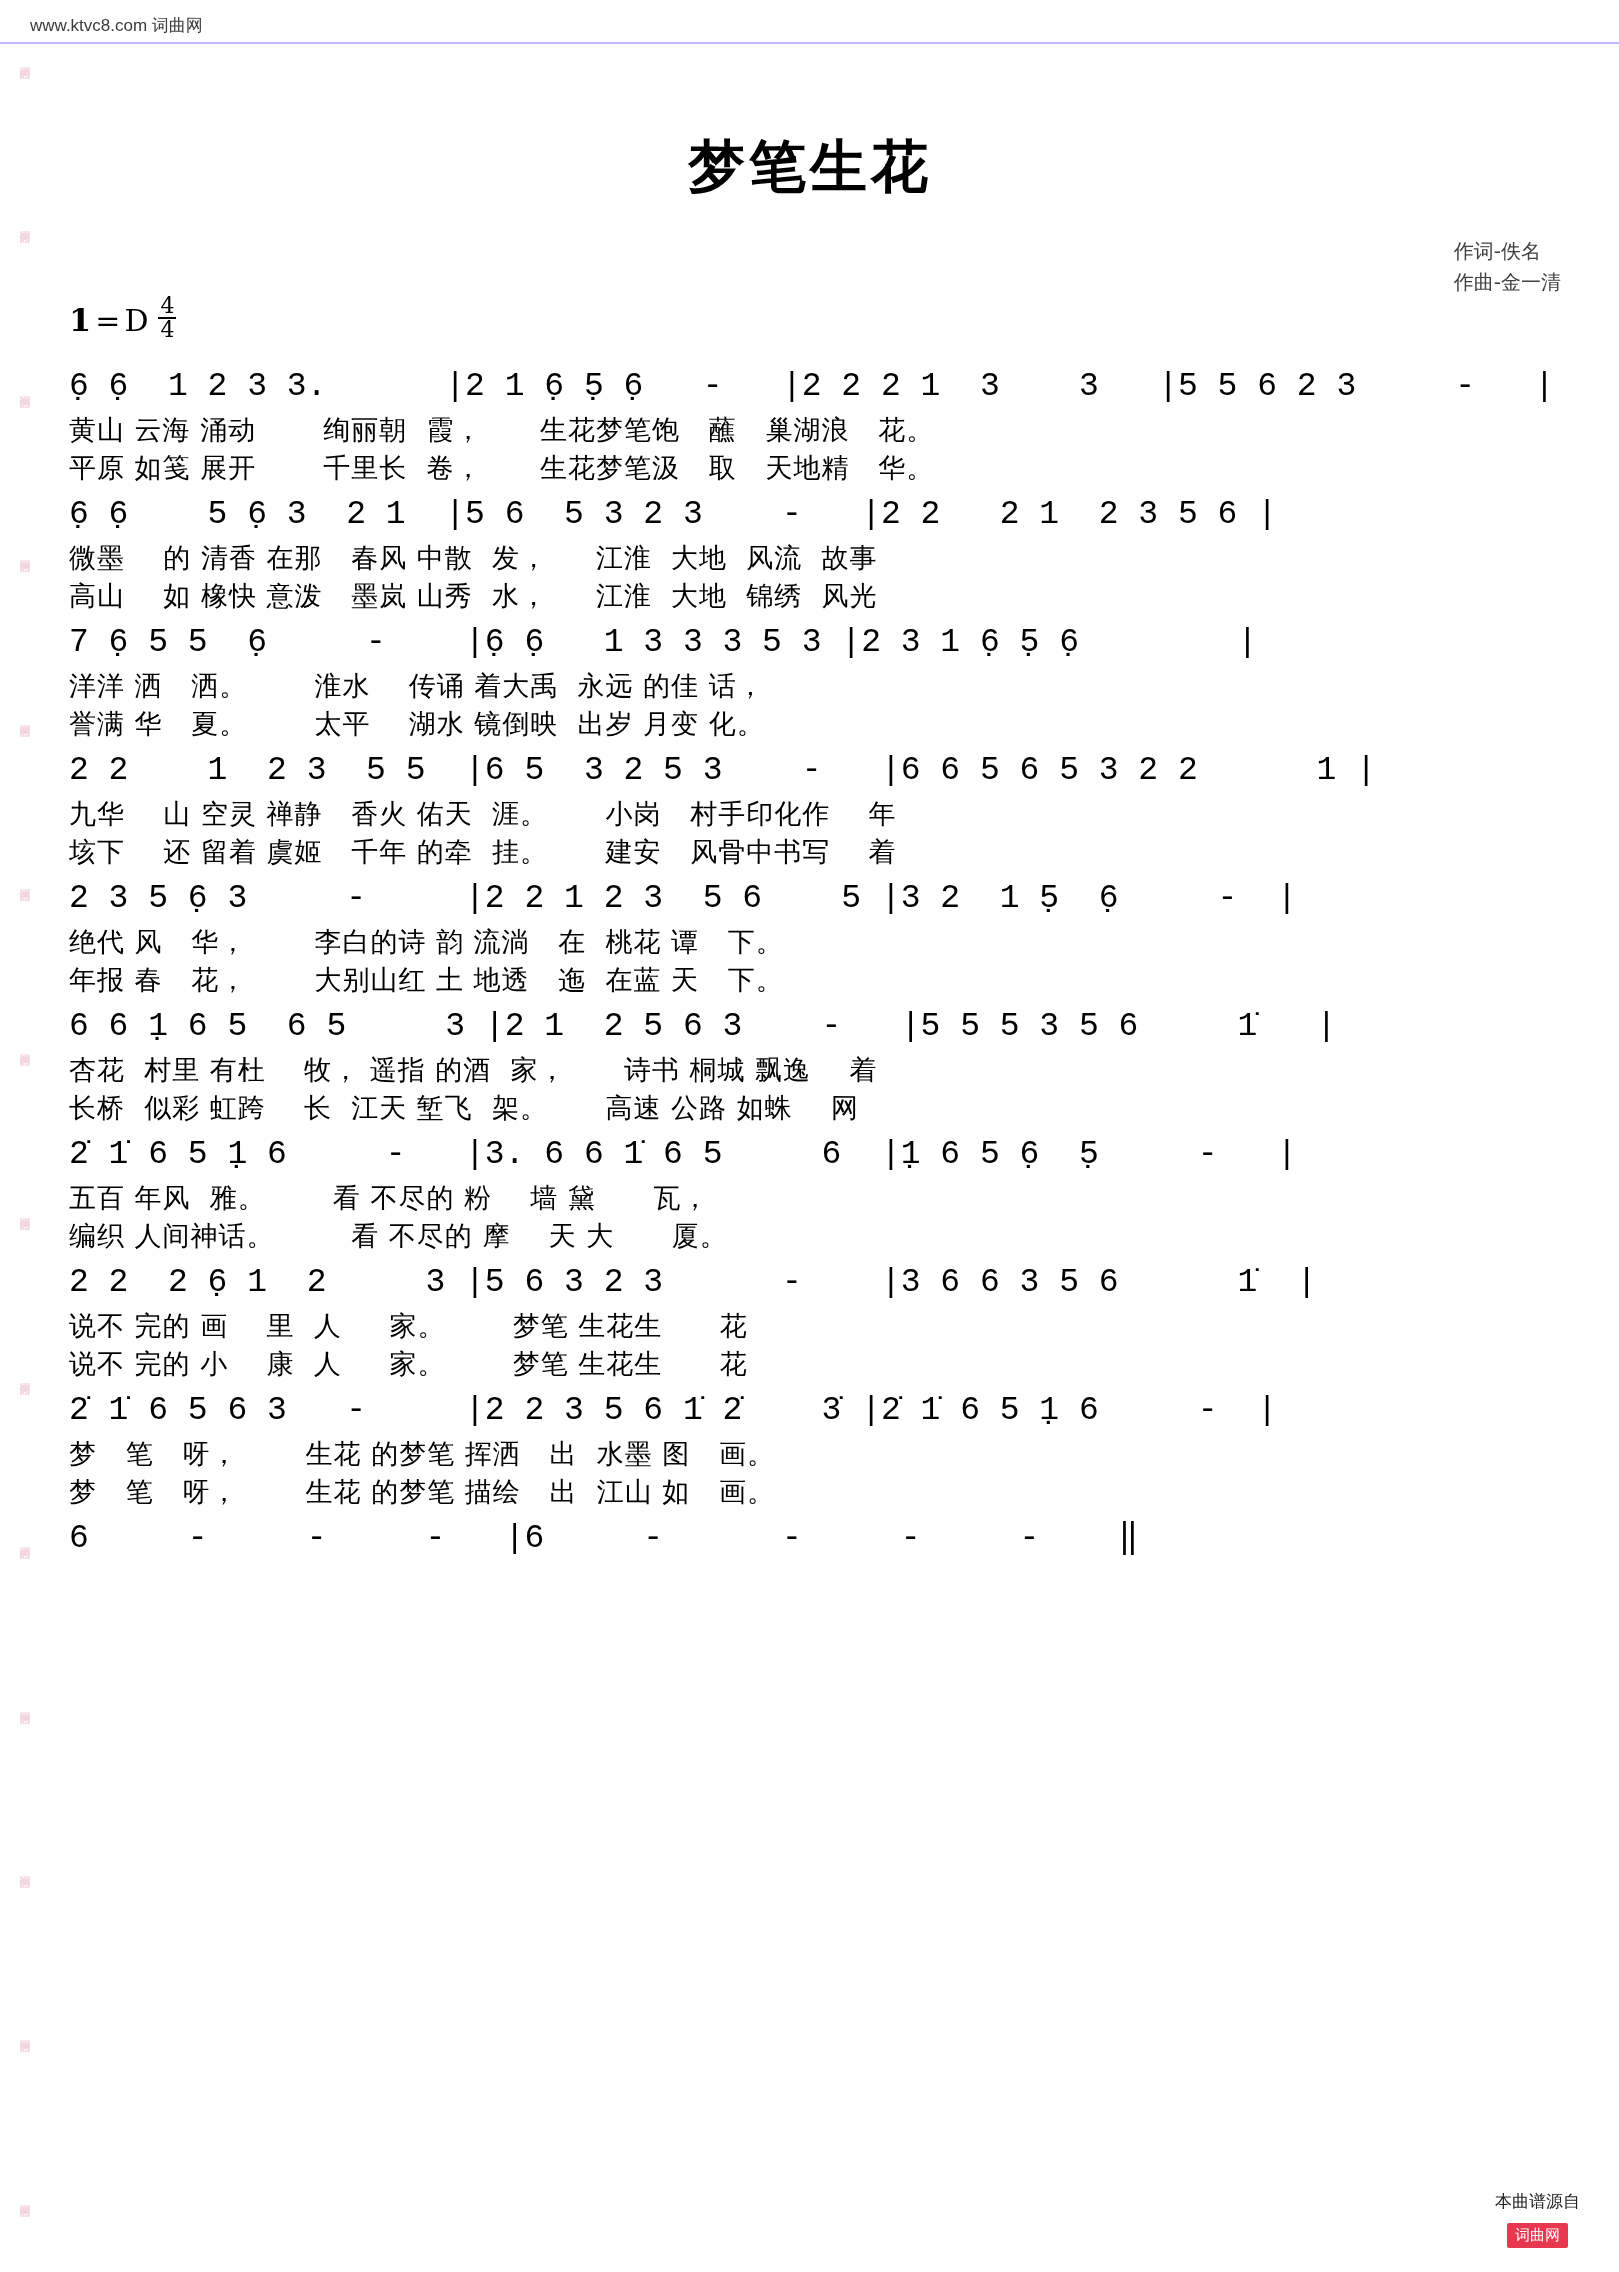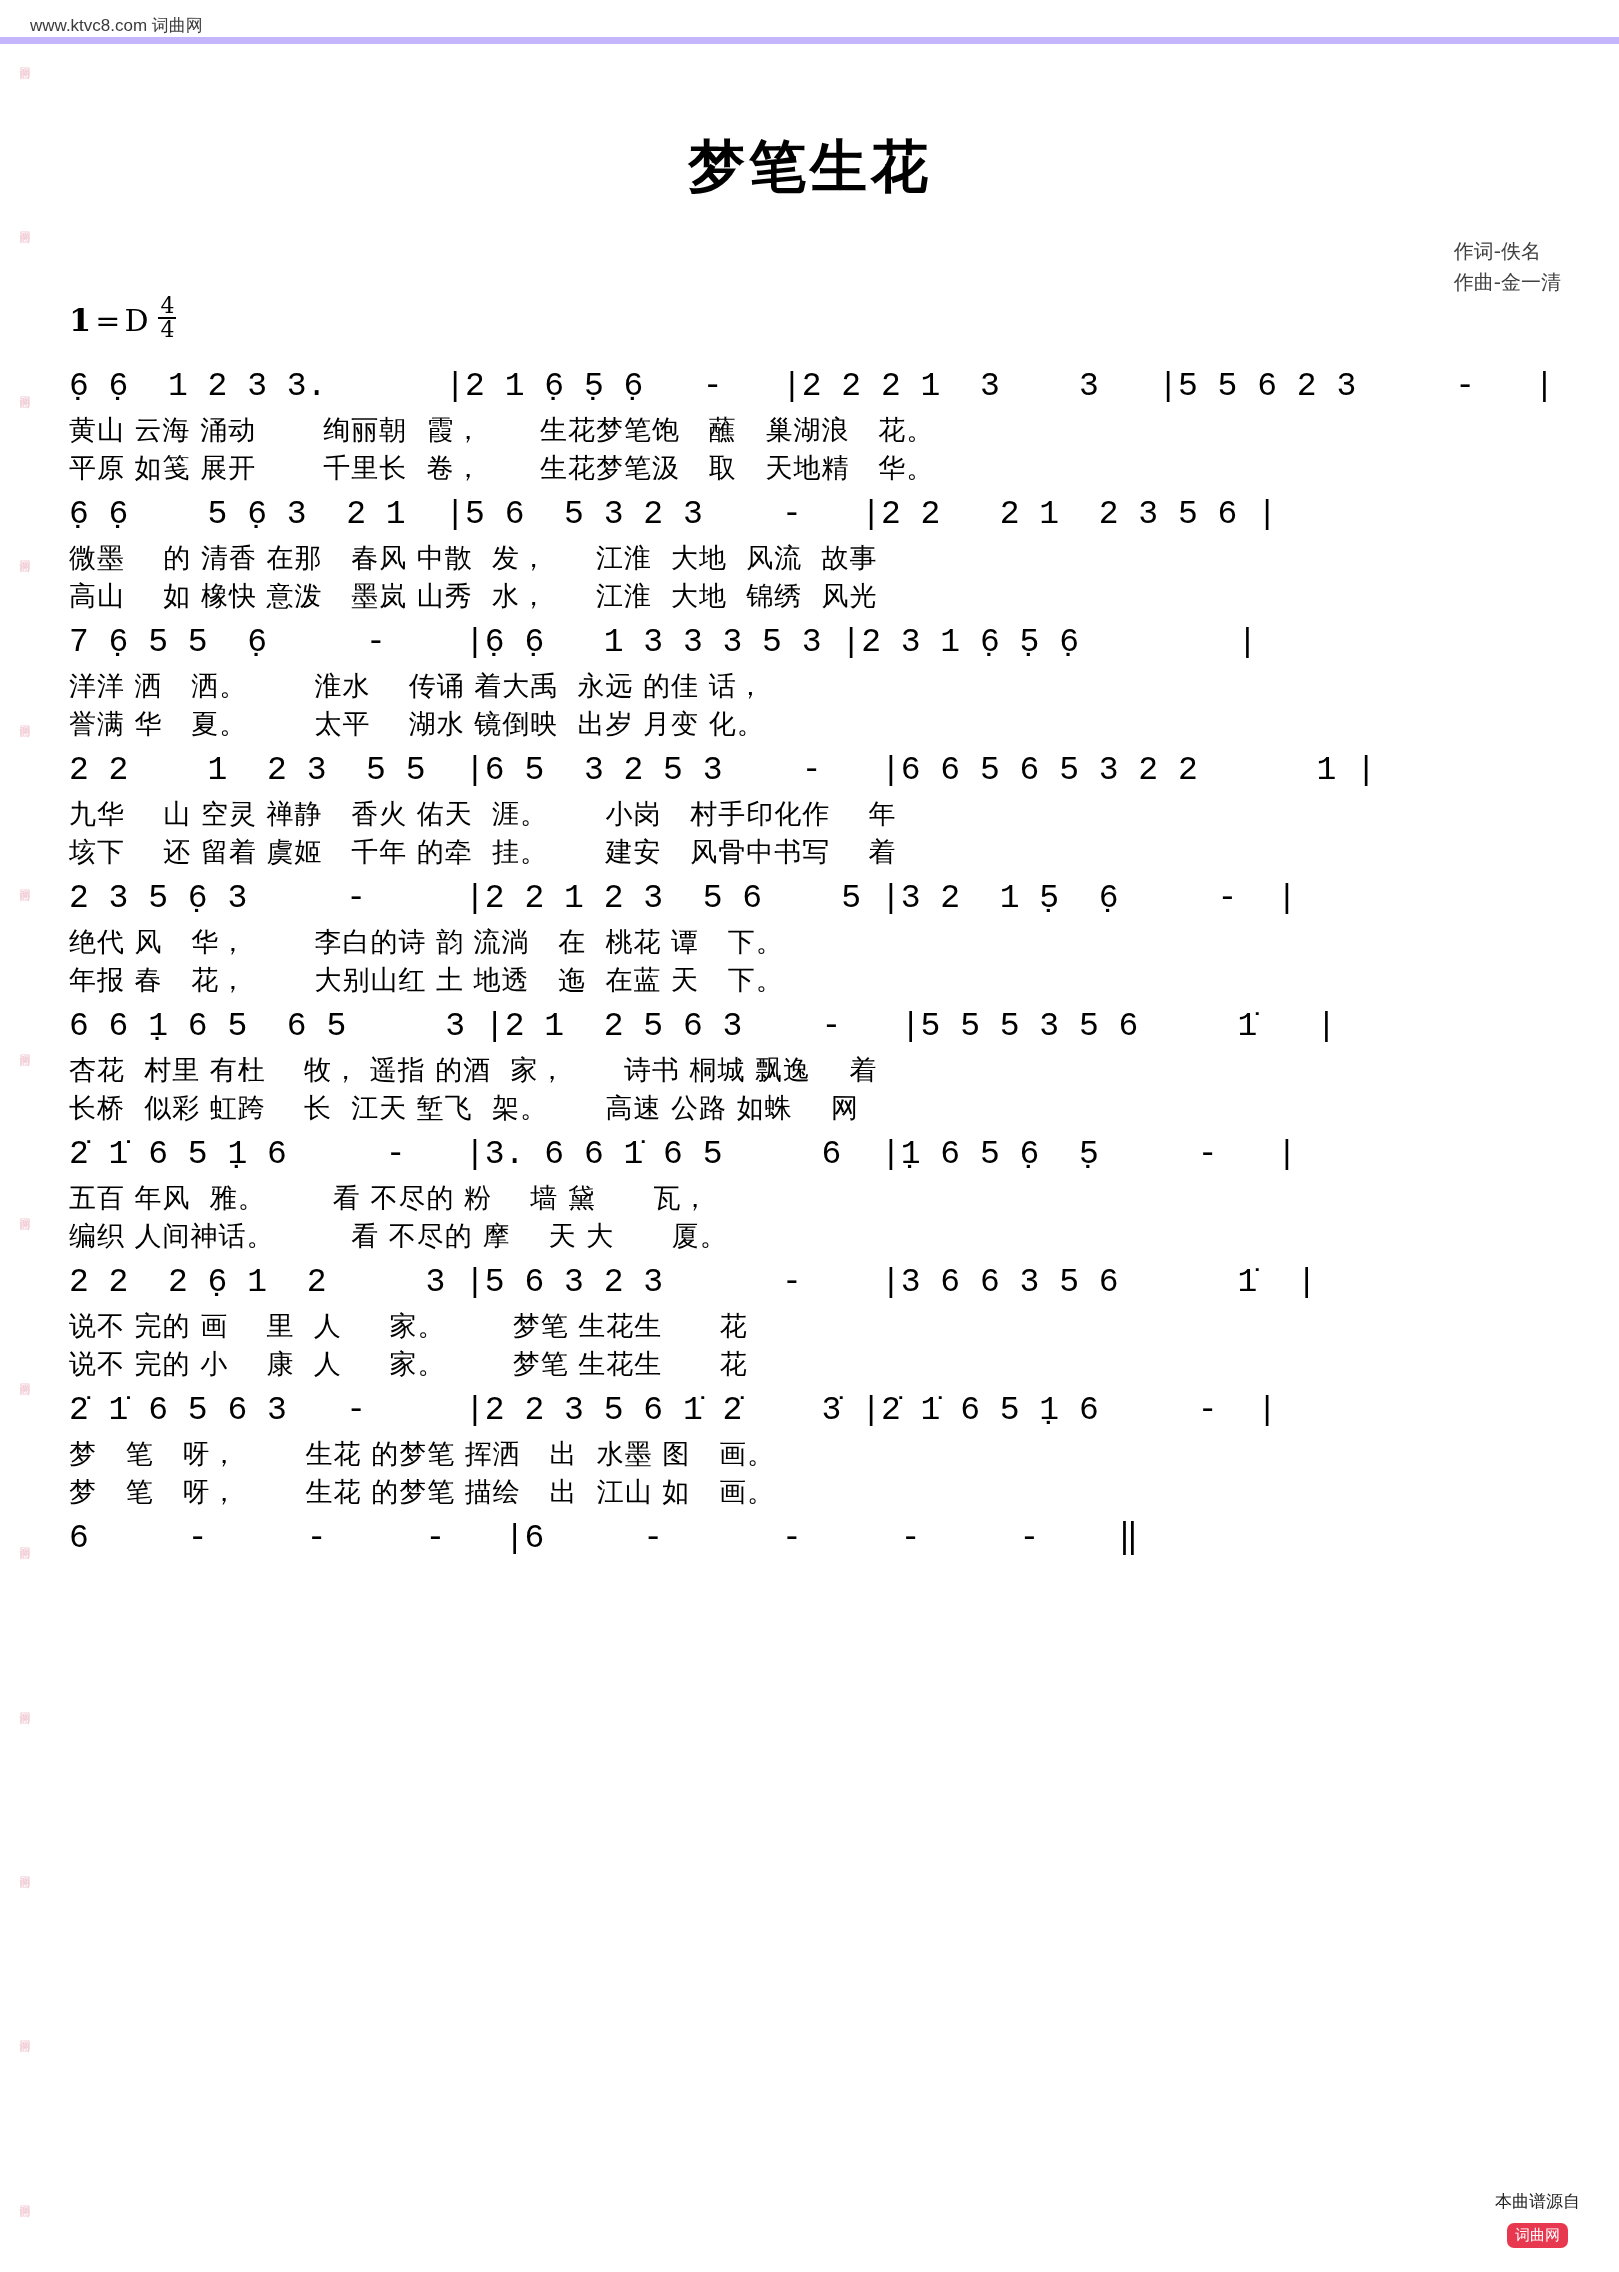--- a/index.html
+++ b/index.html
@@ -38,21 +38,21 @@
     writing-mode: vertical-rl;
     text-orientation: upright;
     letter-spacing: 0px;
     opacity: 0.85;
   }
   .topbar {
     position: absolute;
     left: 0; top: 0;
     width: 100%;
     height: 44px;
-    border-bottom: 7px solid #c4b5fd;
+    border-bottom: 2px solid #c4b5fd;
     box-sizing: border-box;
   }
   .topbar .site {
     position: absolute;
     left: 30px;
     top: 14px;
     font-size: 17px;
     color: #3b3b3b;
     font-family: "Liberation Sans", sans-serif;
   }
@@ -145,21 +145,21 @@
     align-items: center;
     gap: 10px;
     font-size: 17px;
     color: #222;
     flex-direction: column;
   }
   .footer .badge {
     background: #e8384f;
     color: #fff;
     padding: 3px 8px;
-    border-radius: 7px;
+    border-radius: 2px;
     font-size: 15px;
   }
 </style>
 </head>
 <body>
 
 <div class="page">
 
   <div class="topbar">
     <span class="site">www.ktvc8.com 词曲网</span>

